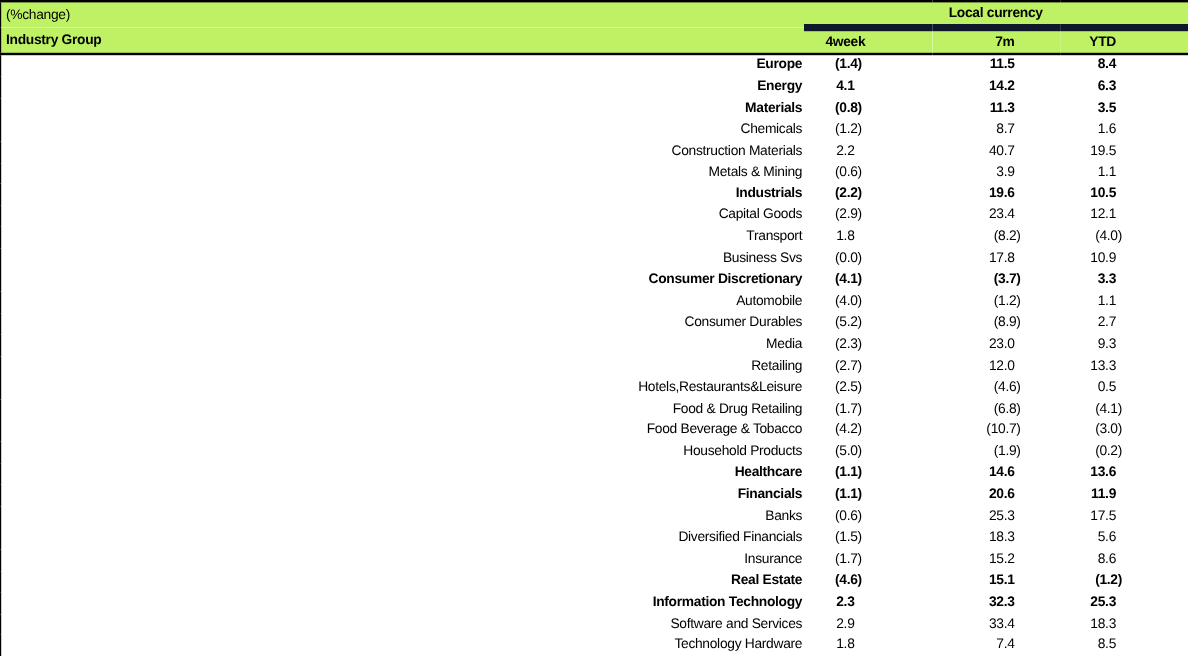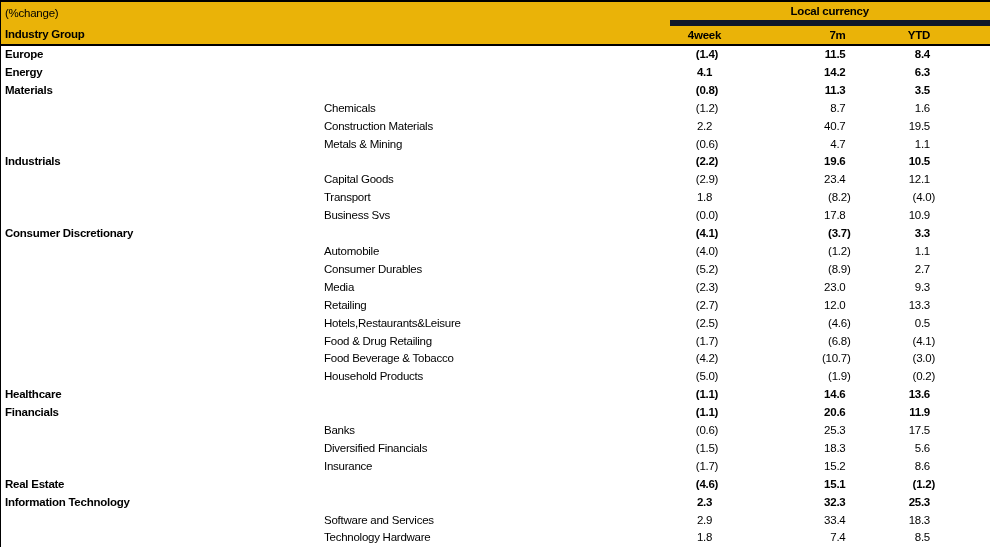--- a/index.html
+++ b/index.html
@@ -22,21 +22,21 @@
     border-right: 1px solid #000;
     font-size: 11.5px;
     letter-spacing: -0.25px;
   }
   col.name-col { width: 669px; }
   col.c1-col   { width: 107px; }
   col.c2-col   { width: 107px; }
   col.c3-col   { width: 107px; }
 
   thead td {
-    background: #eab308;
+    background: #bef264;
     height: 16px;
     line-height: 16px;
     vertical-align: middle;
     white-space: nowrap;
     overflow: hidden;
   }
   td.change-label {
     padding-left: 4px;
     font-weight: 400;
   }
@@ -55,21 +55,21 @@
     font-weight: 700;
   }
 
   tbody td {
     height: 15.9px;
     line-height: 15.9px;
     vertical-align: middle;
     white-space: nowrap;
     overflow: hidden;
   }
-  td.name { padding-left: 4px; }
+  td.name { padding-left: 4px; text-align: right; }
   tr.sub td.name { padding-left: 323px; }
   tr.group { font-weight: 700; }
   tr.sub   { font-weight: 400; }
 
   td.num { text-align: right; }
   td.c1, thead td.h1 { padding-right: 38px; text-align: center; }
   td.c2, thead td.h2 { padding-right: 38px; }
   td.c3, thead td.h3 { padding-right: 60px; }
   span.neg { margin-right: -5px; margin-top: 35px; }
 </style>
@@ -122,21 +122,21 @@
       </tr>
       <tr class="sub">
         <td class="name">Construction Materials</td>
         <td class="num c1">2.2</td>
         <td class="num c2">40.7</td>
         <td class="num c3">19.5</td>
       </tr>
       <tr class="sub">
         <td class="name">Metals &amp; Mining</td>
         <td class="num c1"><span class="neg">(0.6)</span></td>
-        <td class="num c2">4.7</td>
+        <td class="num c2">3.9</td>
         <td class="num c3">1.1</td>
       </tr>
       <tr class="group">
         <td class="name">Industrials</td>
         <td class="num c1"><span class="neg">(2.2)</span></td>
         <td class="num c2">19.6</td>
         <td class="num c3">10.5</td>
       </tr>
       <tr class="sub">
         <td class="name">Capital Goods</td>

